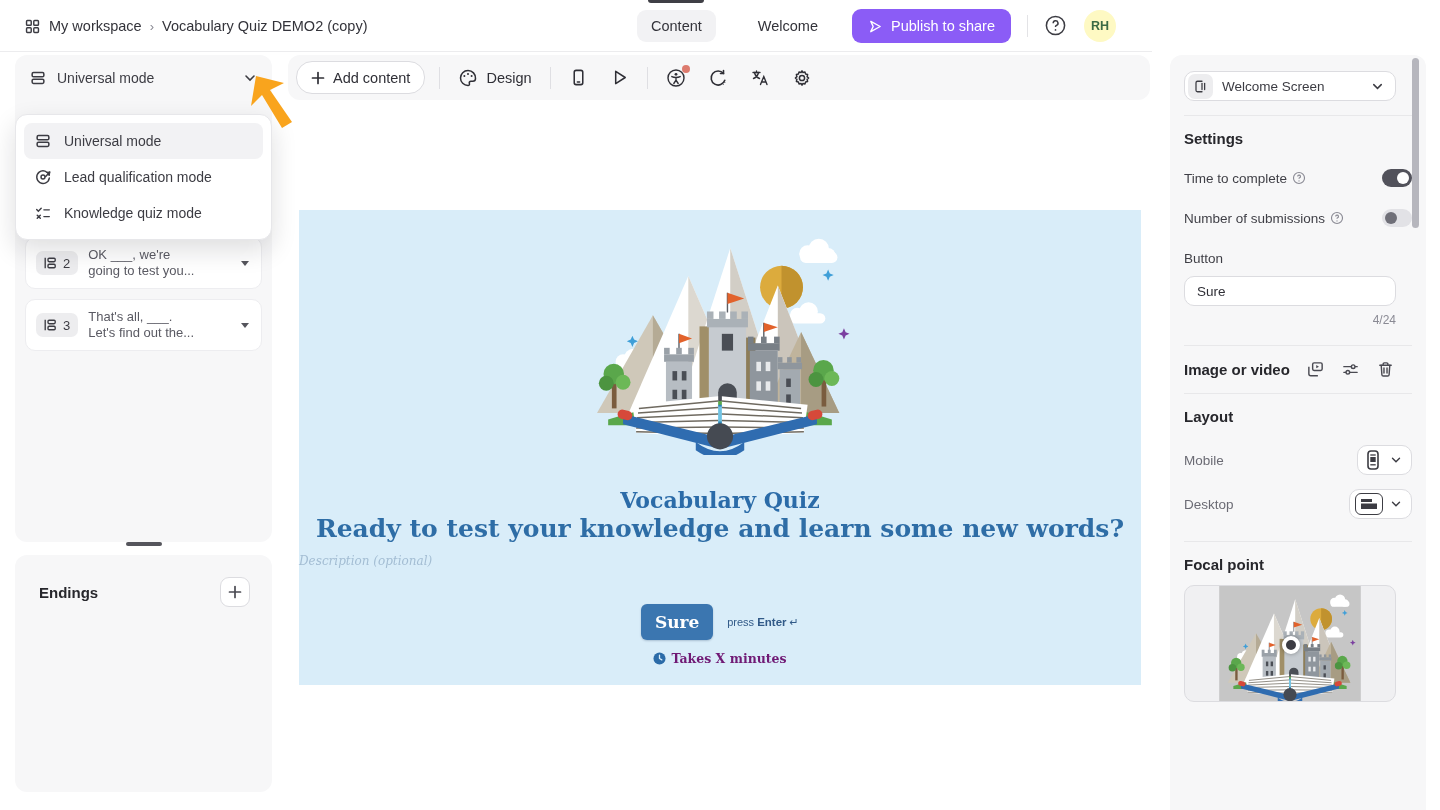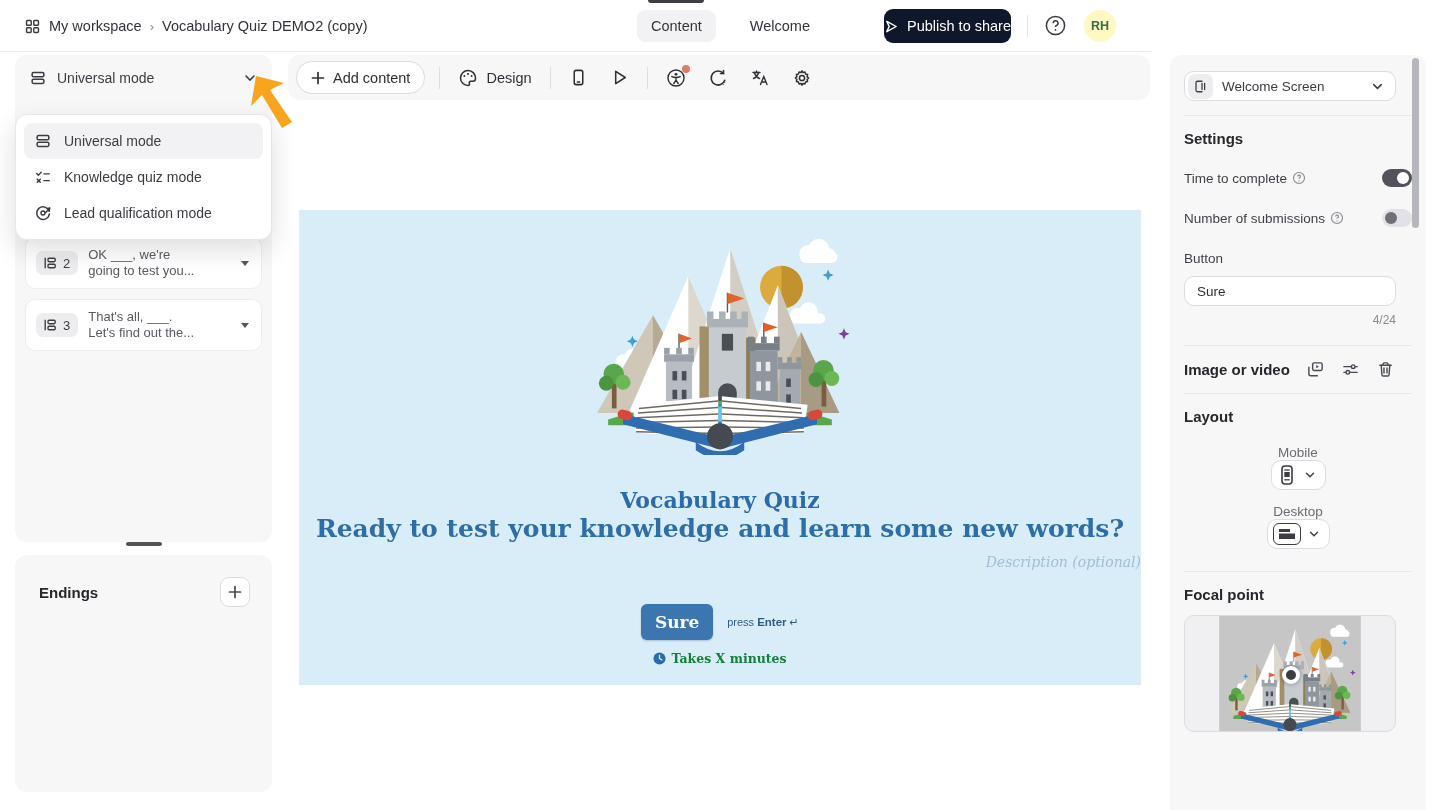--- a/index.html
+++ b/index.html
@@ -7,25 +7,25 @@
   body { font-family:"Liberation Sans", sans-serif; background:#fff; color:#2b2b31; overflow:hidden; }
   #app { position:relative; width:1440px; height:810px; background:#fff; }
 
   
   .topbar { position:absolute; left:0; top:0; width:1152px; height:52px; background:#fff; border-bottom:1px solid #ececee; }
   .tab-indicator { position:absolute; left:648px; top:0; width:56px; height:3px; background:#3f3f46; border-radius:0 0 3px 3px; }
   .breadcrumb { position:absolute; left:24px; top:0; height:52px; display:flex; align-items:center; gap:8px; font-size:14.5px; }
   .crumb-ws { display:flex; align-items:center; gap:8px; color:#33333a; cursor:pointer; }
   .crumb-sep { color:#8a8a94; font-size:13px; }
   .crumb-proj { color:#33333a; }
-  .tabs { position:absolute; left:637px; top:10px; display:flex; align-items:center; gap:20px;text-align:right; }
+  .tabs { position:absolute; left:637px; top:10px; display:flex; align-items:center; gap:28px;text-align:right; }
   .tab { height:32px; display:flex; align-items:center; padding:0 14px; font-size:14.5px; color:#33333a; border-radius:9px; cursor:pointer; }
   .tab.active { background:#f2f2f4; }
   .topbar-right { position:absolute; right:36px; top:0; height:52px; display:flex; align-items:center; gap:16px; }
-  .publish-btn { height:34px; background:#0f172a; color:#fff; border:none; border-radius:9px; display:flex; align-items:center; gap:8px; padding:0 0; font-size:14.5px; font-family:inherit; cursor:pointer; }
+  .publish-btn { height:34px; background:#8b5cf6; color:#fff; border:none; border-radius:9px; display:flex; align-items:center; gap:8px; padding:0 16px; font-size:14.5px; font-family:inherit; cursor:pointer; }
   .tb-divider { width:1px; height:22px; background:#e3e3e6; }
   .help-btn { width:24px; height:24px; border:none; background:none; cursor:pointer; padding:0; display:flex; }
   .avatar { width:32px; height:32px; border-radius:50%; background:#fef9c3; color:#3c6b45; font-size:12.5px; font-weight:bold; display:flex; align-items:center; justify-content:center; cursor:pointer; }
 
   
   .left-panel { position:absolute; left:15px; top:55px; width:257px; height:487px; background:#f7f7f8; border-radius:12px; }
   .mode-select { position:absolute; left:0; top:0; width:257px; height:46px; display:flex; align-items:center; gap:10px; padding:0 14px; cursor:pointer; }
   .mode-select .lbl { flex:1; font-size:14px; color:#3c3c43; }
   .page-card { position:absolute; left:10px; width:237px; height:52px; background:#fff; border:1px solid #ededf0; border-radius:10px; display:flex; align-items:center; padding:0 10px; cursor:pointer; }
   .page-chip { display:flex; align-items:center; gap:5px; background:#ededef; border-radius:7px; padding:4px 8px 4px 6px; }
@@ -49,26 +49,26 @@
   .add-content { height:33px; background:#fff; border:1px solid #dcdce0; border-radius:16px; display:flex; align-items:center; gap:8px; padding:0 14px; font-size:14.5px; color:#2f2f36; font-family:inherit; cursor:pointer;text-align:right; }
   .tool-sep { width:1px; height:22px; background:#dfdfe3; }
   .tool-btn { background:none; border:none; padding:4px; display:flex; align-items:center; gap:8px; font-size:14.5px; color:#2f2f36; font-family:inherit; cursor:pointer; position:relative; }
   .tool-btn .dot { position:absolute; right:0; top:1px; width:8px; height:8px; border-radius:50%; background:#dd7b6e; }
 
   
   .canvas { position:absolute; left:299px; top:210px; width:842px; height:475px; background:#d9edf9; }
   .art { position:absolute; left:50%; top:12px; transform:translateX(-50%); }
   .q-title { position:absolute; top:277px; width:100%; text-align:center; font-family:"DejaVu Serif", serif; font-weight:bold; font-size:22px; color:#2b6ba8; }
   .q-sub { position:absolute; top:304px; width:100%; text-align:center; font-family:"DejaVu Serif", serif; font-weight:bold; font-size:25px; color:#2e6da6; }
-  .q-desc { position:absolute; top:344px; width:100%; text-align:right; font-family:"DejaVu Serif", serif; font-style:italic; font-size:14px; color:#a3bdd3; cursor:text; }
+  .q-desc { position:absolute; top:344px; width:100%; text-align:left; font-family:"DejaVu Serif", serif; font-style:italic; font-size:12px; color:#a3bdd3; cursor:text; }
   .q-btn-row { position:absolute; top:394px; width:100%; display:flex; justify-content:center; align-items:center; gap:14px; }
   .sure-btn { background:#3b76b0; color:#fff; border:none; border-radius:6px; width:72px; height:36px; font-family:"DejaVu Serif", serif; font-weight:bold; font-size:17px; cursor:pointer; box-shadow:0 1px 2px rgba(30,60,100,.25); }
   .press-enter { font-size:11px; color:#315a88; }
   .press-enter b { font-size:11.5px; }
-  .takes { position:absolute; top:441px; width:100%; display:flex; justify-content:center; align-items:center; gap:5px; font-family:"DejaVu Serif", serif; font-weight:bold; font-size:12.5px; color:#15803d; }
+  .takes { position:absolute; top:441px; width:100%; display:flex; justify-content:center; align-items:center; gap:5px; font-family:"DejaVu Serif", serif; font-weight:bold; font-size:12.5px; color:#701a75; }
 
   
   .inspector { position:absolute; left:1170px; top:55px; width:256px; height:755px; background:#f7f7f8; border-radius:12px 12px 0 0; }
   .insp-inner { padding:16px 14px; }
   .screen-select { width:212px; height:30px; background:#fff; border:1px solid #dcdce0; border-radius:10px; display:flex; align-items:center; gap:9px; padding:0 10px 0 3px; cursor:pointer; }
   .screen-ic { width:25px; height:25px; background:#ededef; border-radius:7px; display:flex; align-items:center; justify-content:center; }
   .screen-select .lbl { flex:1; font-size:13.5px; color:#3c3c43; }
   .insp-div { height:1px; background:#e8e8ea; margin:14px 0; width:228px; }
   .sec-title { font-size:15px; font-weight:bold; color:#27272c; }
   .set-row { display:flex; align-items:center; justify-content:space-between; margin-top:22px;text-align:center; }
@@ -77,21 +77,21 @@
   .toggle .knob { position:absolute; top:3px; left:3px; width:12px; height:12px; border-radius:50%; background:#6f6f78; transition:none; }
   .toggle.on { background:#52525b; }
   .toggle.on .knob { left:15px; background:#fff; }
   .field-lbl { font-size:13.5px; color:#3f3f46; margin-top:24px; }
   .text-input { margin-top:10px; width:212px; height:30px; background:#fff; border:1px solid #dcdce0; border-radius:10px; padding:0 12px; font-size:13.5px; color:#2f2f36; font-family:inherit; }
   .char-count { margin-top:7px; text-align:right; font-size:12px; color:#8a8a94; width:212px; }
   .iv-row { display:flex; align-items:center; margin-top:4px; }
   .iv-row .sec-title { flex:none; }
   .iv-icons { display:flex; gap:16px; margin-left:16px; }
   .icon-btn { background:none; border:none; padding:0; cursor:pointer; display:flex; color:#4a4a52; }
-  .lay-row { display:flex; align-items:center; justify-content:space-between; margin-top:14px;flex-direction:column; }
+  .lay-row { display:flex; align-items:center; justify-content:space-between; margin-top:14px; }
   .lay-lbl { font-size:13.5px; color:#6b6b74; }
   .lay-dd { height:30px; background:#fff; border:1px solid #dcdce0; border-radius:10px; display:flex; align-items:center; gap:6px; padding:0 8px 0 5px; cursor:pointer; }
   .lay-frame { width:28px; height:22px; display:flex; align-items:center; justify-content:center; border:1.6px solid #3c3c43; border-radius:6px; }
   .thumb-box { margin-top:12px; width:212px; height:117px; background:#f0f0f2; border:1px solid #dcdce0; border-radius:10px; overflow:hidden; position:relative; display:flex; justify-content:center; }
   .focal-ring { position:absolute; left:97px; top:50px; width:18px; height:18px; border-radius:50%; background:#3c3c43; border:4px solid #fff; box-shadow:0 0 4px rgba(0,0,0,.35); cursor:grab; }
   .focal-ring::after { content:""; position:absolute; left:5px; top:5px; width:8px; height:8px; border-radius:50%; background:#fff; opacity:.0; }
   .v-scrollbar { position:absolute; left:1412px; top:58px; width:7px; height:170px; background:#b6b6bd; border-radius:4px; cursor:pointer; }
 
   svg { display:block; }
 </style>
@@ -335,38 +335,38 @@
         <svg width="18" height="18" viewBox="0 0 20 20" fill="none" stroke="#3c3c43" stroke-width="1.7">
             <rect x="3.5" y="4" width="13" height="4.6" rx="1.5"></rect>
             <rect x="3.5" y="11.4" width="13" height="4.6" rx="1.5"></rect>
           </svg>
       </span>
       <span>Universal mode</span>
     </div>
     <div class="mode-item">
       <span>
         <svg width="18" height="18" viewBox="0 0 20 20" fill="none" stroke="#3c3c43" stroke-width="1.6" stroke-linecap="round">
+            <path d="M16.8,8.2 a7,7 0 1 0 .2,3"></path>
+            <path d="M17.5,4.5 L13,9.5"></path>
+            <path d="M17.5,4.5 l-3.2,.4 M17.5,4.5 l-.4,3.2" stroke-width="1.3"></path>
+            <circle cx="10" cy="10" r="2.2"></circle>
+          </svg>
+      </span>
+      <span>Lead qualification mode</span>
+    </div>
+    <div class="mode-item">
+      <span>
+        <svg width="18" height="18" viewBox="0 0 20 20" fill="none" stroke="#3c3c43" stroke-width="1.6" stroke-linecap="round">
             <path d="M3,6.2 l1.8,1.8 L8,4.8"></path>
             <line x1="11" y1="6.5" x2="17" y2="6.5"></line>
             <path d="M3.6,12.4 l3.4,3.4 M7,12.4 l-3.4,3.4"></path>
             <line x1="11" y1="14" x2="17" y2="14"></line>
           </svg>
       </span>
       <span>Knowledge quiz mode</span>
-    </div>
-    <div class="mode-item">
-      <span>
-        <svg width="18" height="18" viewBox="0 0 20 20" fill="none" stroke="#3c3c43" stroke-width="1.6" stroke-linecap="round">
-            <path d="M16.8,8.2 a7,7 0 1 0 .2,3"></path>
-            <path d="M17.5,4.5 L13,9.5"></path>
-            <path d="M17.5,4.5 l-3.2,.4 M17.5,4.5 l-.4,3.2" stroke-width="1.3"></path>
-            <circle cx="10" cy="10" r="2.2"></circle>
-          </svg>
-      </span>
-      <span>Lead qualification mode</span>
     </div>
   </div>
 
   <div class="cursor-arrow">
     <svg width="58" height="62" viewBox="0 0 58 62">
         <path d="M8,6 L36,13 L22,20 L44,52 L34,58 L14,25 L3,36 Z" fill="#f9a41d"></path>
       </svg>
   </div>
 
   <div class="drag-handle"></div>

